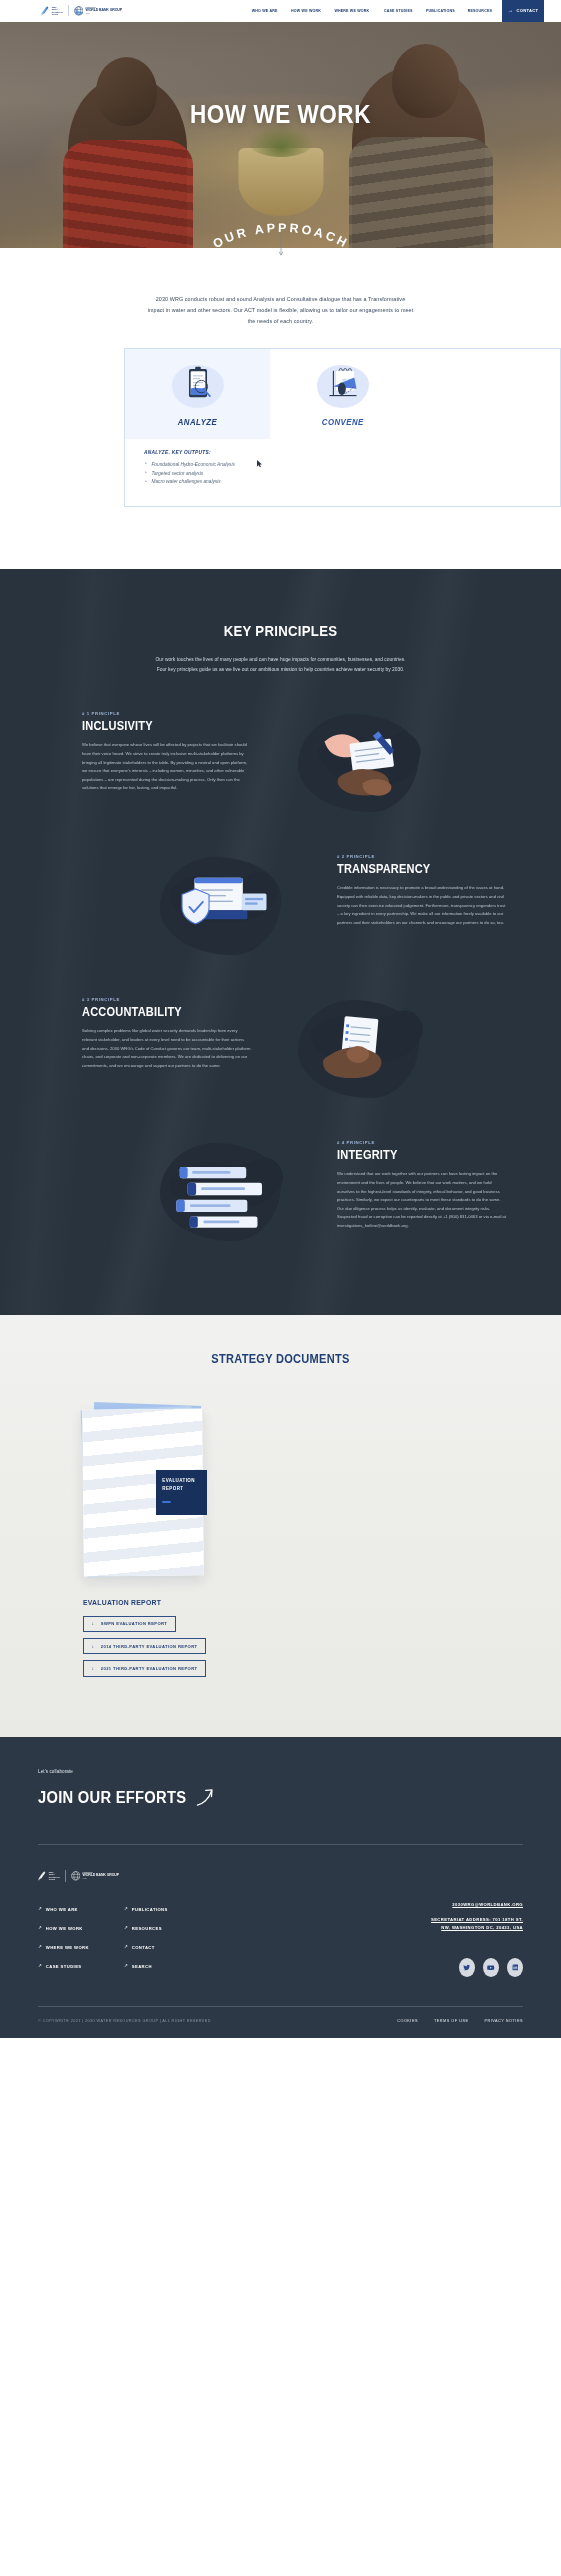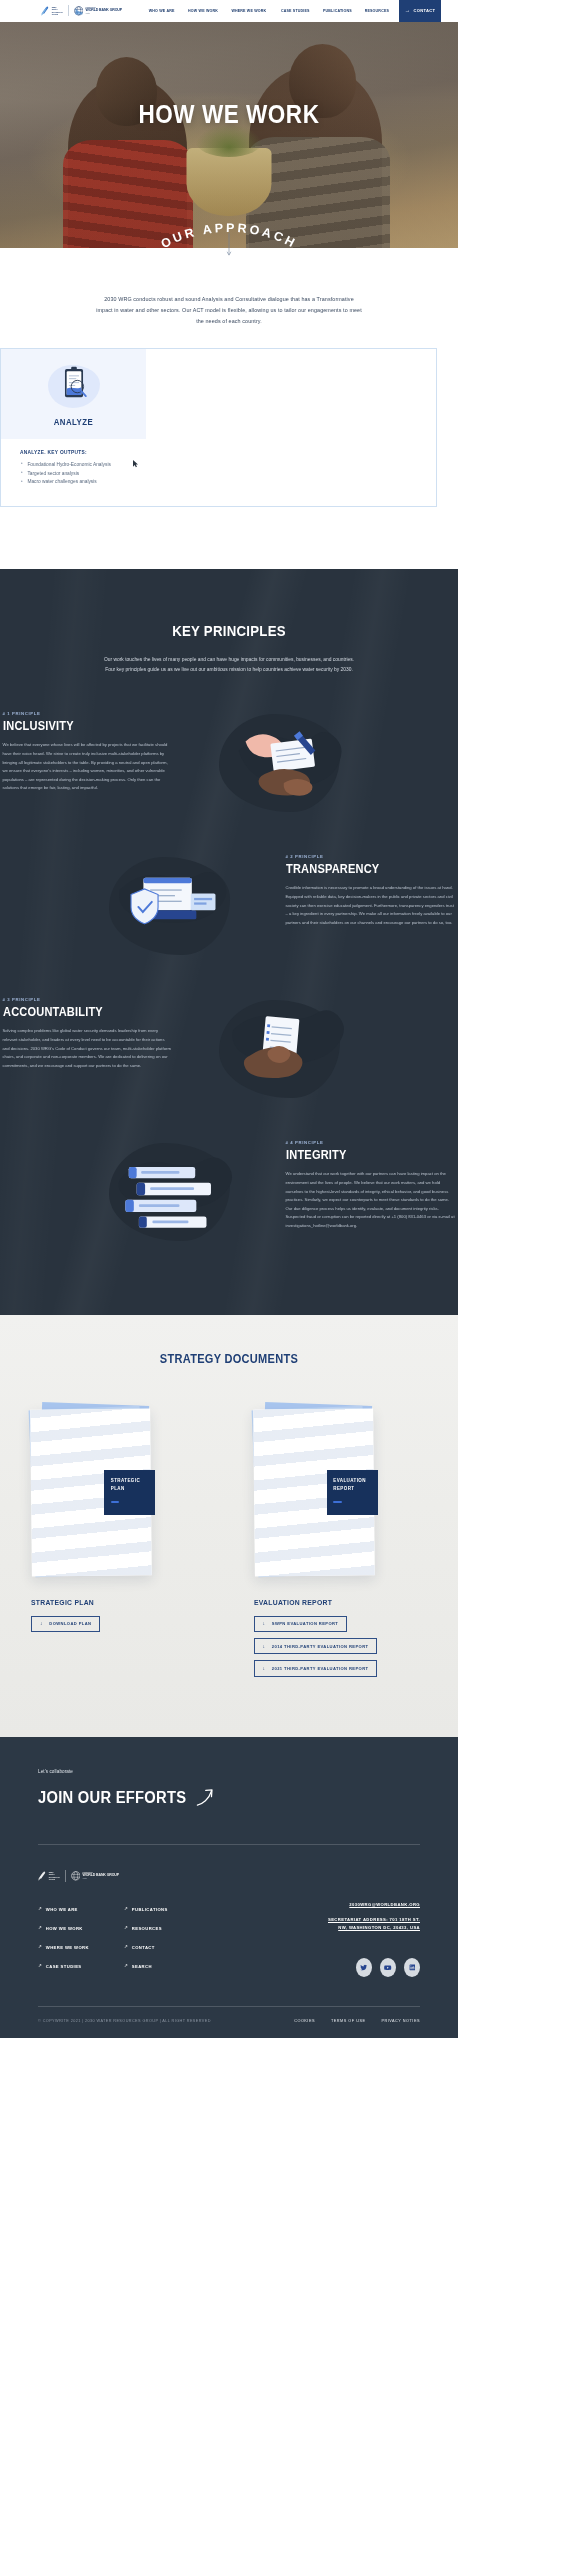--- a/index.html
+++ b/index.html
@@ -3,21 +3,21 @@
 <meta charset="utf-8">
 <style>
   * { box-sizing: border-box; margin: 0; padding: 0; }
   html, body { width: 561px; }
   body {
     font-family: "Liberation Sans", sans-serif;
     background: #ffffff;
     color: #2a3440;
     -webkit-font-smoothing: antialiased;
   }
-  .page { width: 458px; position: relative; overflow: hidden; }
+  .page { width: 561px; position: relative; overflow: hidden; }
 
   
   .header {
     height: 21.5px;
     display: flex;
     align-items: center;
     background: #ffffff;
     position: relative;
     z-index: 40;
     padding: 0 17px;
@@ -147,21 +147,21 @@
   .intro p {
     max-width: 266px;
     margin: 0 auto;
     font-size: 5.4px;
     line-height: 2.05;
     color: #3b4a60;
     letter-spacing: 0.1px;
   }
 
   
-  .act-outer { padding: 21.5px 0 62px; background: #fff; display:flex; justify-content:flex-start; }
+  .act-outer { padding: 21.5px 0 62px; background: #fff; display:flex; justify-content:flex-end;font-style:italic; }
   .act-panel {
     width: 437px;
     border: 0.6px solid #cfe0f2;
     background: #fff;
     position: relative;
   }
   .act-tabs { display: grid; grid-template-columns: repeat(3, 1fr); }
   .act-tab {
     padding: 14.7px 5.7px 12.4px;
     display: flex; flex-direction: column; align-items: center; justify-content: flex-start;
@@ -226,21 +226,21 @@
   }
   .principle {
     position: relative; z-index: 2;
     display: flex; align-items: flex-start;
     width: 453px; margin: 0 auto;
     padding-top: 36px;
   }
   .principle.rev { flex-direction: row-reverse; }
   .p-text { width: 170px; }
   .principle.rev .p-text { margin-left: 36px; }
-  .principle:not(.rev) .p-text { margin-right: 29px; }
+  .principle:not(.rev) .p-text { margin-right: 29px; margin-left: 28px; }
   .p-art { width: 158px; display:flex; align-items:center; justify-content:center; }
   .p-kicker {
     font-family: "Liberation Sans Narrow", "Liberation Sans", sans-serif;
     font-size: 4.3px; font-weight: 700; letter-spacing: 0.6px;
     color: #9fb6d8; text-transform: uppercase; margin-bottom: 3.4px;
   }
   .p-head {
     font-family: "Liberation Sans Narrow", "Liberation Sans", sans-serif;
     font-size: 12px; font-weight: 700; letter-spacing: 0.2px;
     color: #fff; text-transform: uppercase; transform: scaleX(.92);
@@ -481,20 +481,42 @@
                   <line x1="37" y1="38" x2="48" y2="38"></line>
               </g>
               <path d="M33 44 c8 -5 18 2 26 -3 v14 h-26 z" fill="#4d79d8"></path>
               <circle cx="52" cy="40" r="11" fill="none" stroke="#2a3a52" stroke-width="1.6"></circle>
               <line x1="59" y1="48" x2="67" y2="57" stroke="#4d79d8" stroke-width="3.2" stroke-linecap="round"></line>
             </svg>
           </div>
           <div class="act-label">ANALYZE</div>
         </div>
 
+        <div class="act-tab">
+          <div class="act-icon">
+            <div class="act-blob"></div>
+            <svg width="52" height="44" viewBox="0 0 92 78" style="position:absolute;inset:0">
+              <rect x="33" y="12" width="34" height="36" fill="#fff" stroke="#c9d6ea"></rect>
+              <g stroke="#2a3a52" stroke-width="1.4" fill="none">
+                <path d="M39 12 a3 4 0 0 1 6 0"></path>
+                  <path d="M47 12 a3 4 0 0 1 6 0"></path>
+                  <path d="M55 12 a3 4 0 0 1 6 0"></path>
+              </g>
+              <rect x="45" y="26" width="7" height="7" fill="#cfe0f7"></rect>
+              <rect x="54" y="26" width="7" height="7" fill="#cfe0f7"></rect>
+              <rect x="45" y="35" width="7" height="7" fill="#cfe0f7"></rect>
+              <line x1="29" y1="12" x2="29" y2="56" stroke="#2a3a52" stroke-width="2"></line>
+              <line x1="22" y1="56" x2="70" y2="56" stroke="#2a3a52" stroke-width="2"></line>
+              <path d="M28 40 L66 24 L70 44 Z" fill="#4d79d8"></path>
+              <ellipse cx="44" cy="44" rx="7" ry="11" fill="#2a3a52"></ellipse>
+              <path d="M50 52 q10 -4 14 -12" fill="none" stroke="#2a3a52" stroke-width="1.2" stroke-dasharray="3 2"></path>
+            </svg>
+          </div>
+          <div class="act-label">CONVENE</div>
+        </div>
 
       </div>
 
       <svg class="cursor-dot" viewBox="0 0 9 13">
         <path d="M0 0 L0 12 L3 9 L5 13 L7 12 L5 8 L9 8 Z" fill="#2a3440"></path>
       </svg>
 
       <div class="act-body">
         <div class="act-body-title">ANALYZE. KEY OUTPUTS:</div>
         <ul>
@@ -623,38 +645,20 @@
           </svg>
         </div>
       </div>
     </div>
   </div>
 
   <div class="docs">
     <div class="docs-title">STRATEGY DOCUMENTS</div>
     <div class="docs-grid">
 
-      <div>
-        <div class="doc-thumb">
-          <div class="doc-back1"></div>
-          <div class="doc-back2"></div>
-          <div class="doc-front"></div>
-          <div class="doc-badge">
-            <div class="doc-badge-t">STRATEGIC PLAN</div>
-            <div class="doc-badge-line"></div>
-          </div>
-        </div>
-        <div class="doc-name">STRATEGIC PLAN</div>
-        <div>
-          <div class="dl-btn">
-            <span class="dlarr">↓</span>
-            <span class="lbl">DOWNLOAD PLAN</span>
-          </div>
-        </div>
-      </div>
 
       <div>
         <div class="doc-thumb">
           <div class="doc-back1"></div>
           <div class="doc-back2"></div>
           <div class="doc-front"></div>
           <div class="doc-badge">
             <div class="doc-badge-t">EVALUATION REPORT</div>
             <div class="doc-badge-line"></div>
           </div>

